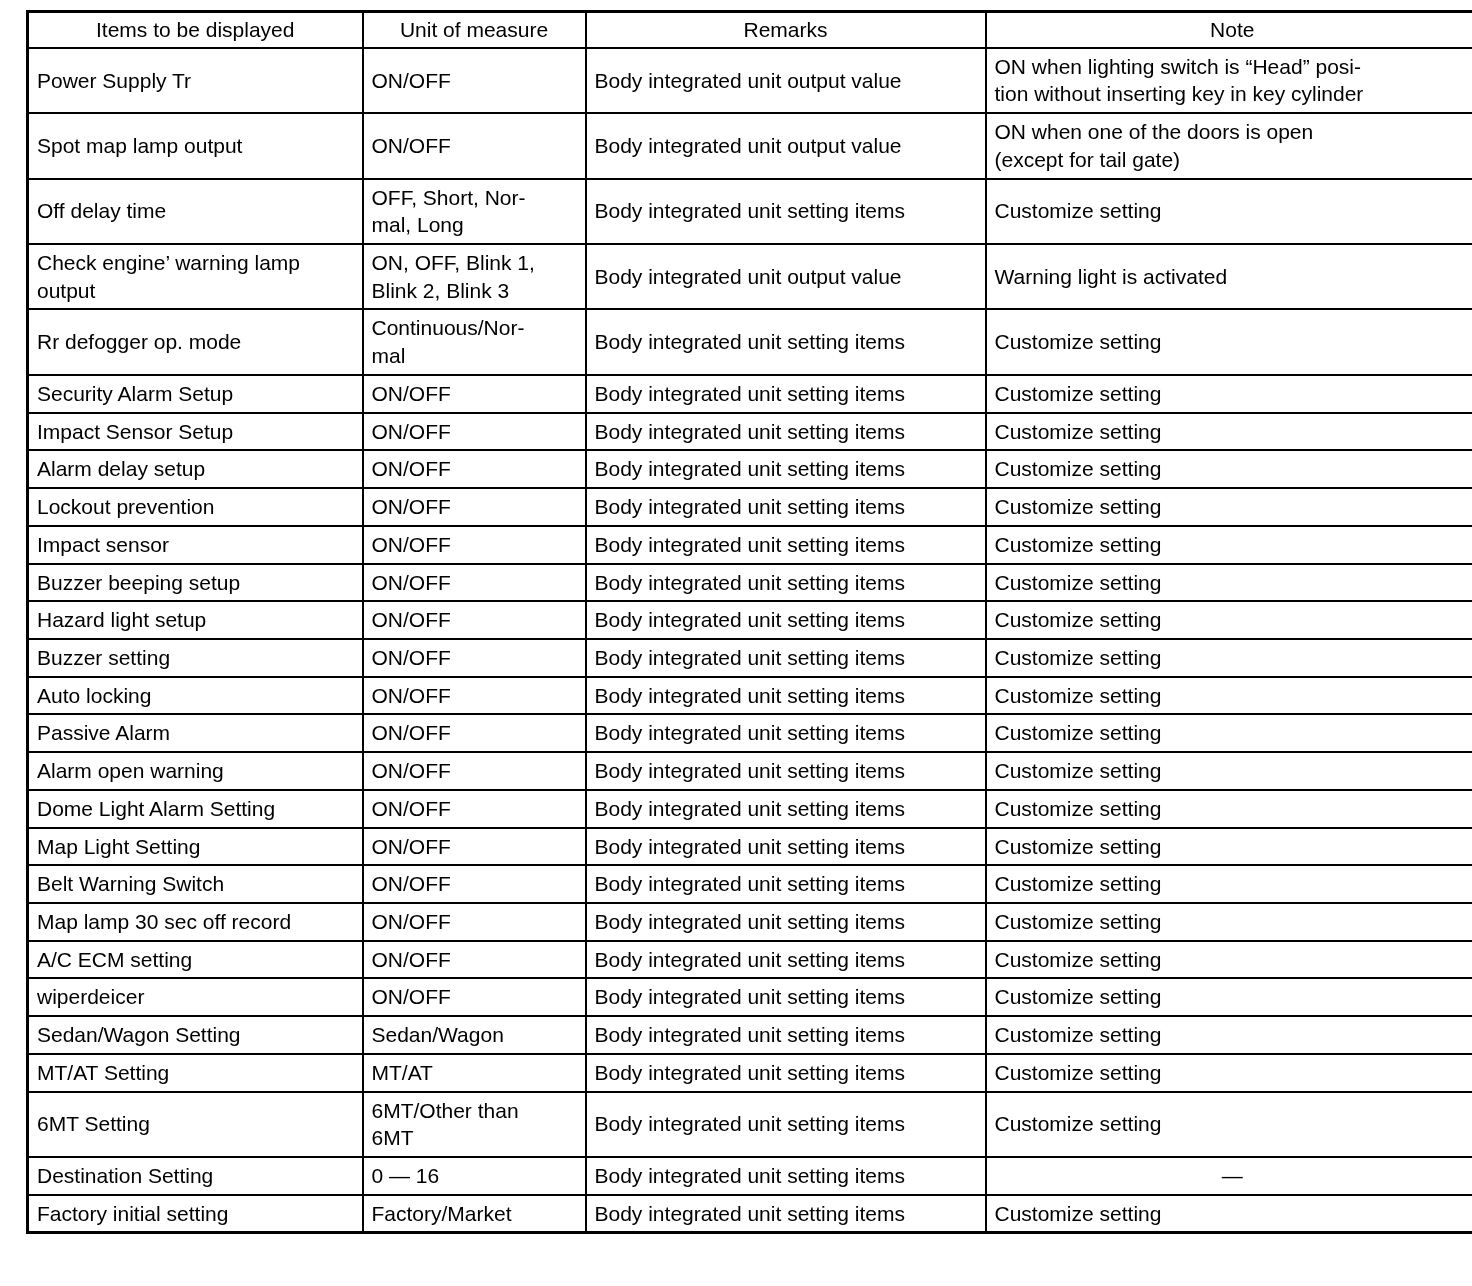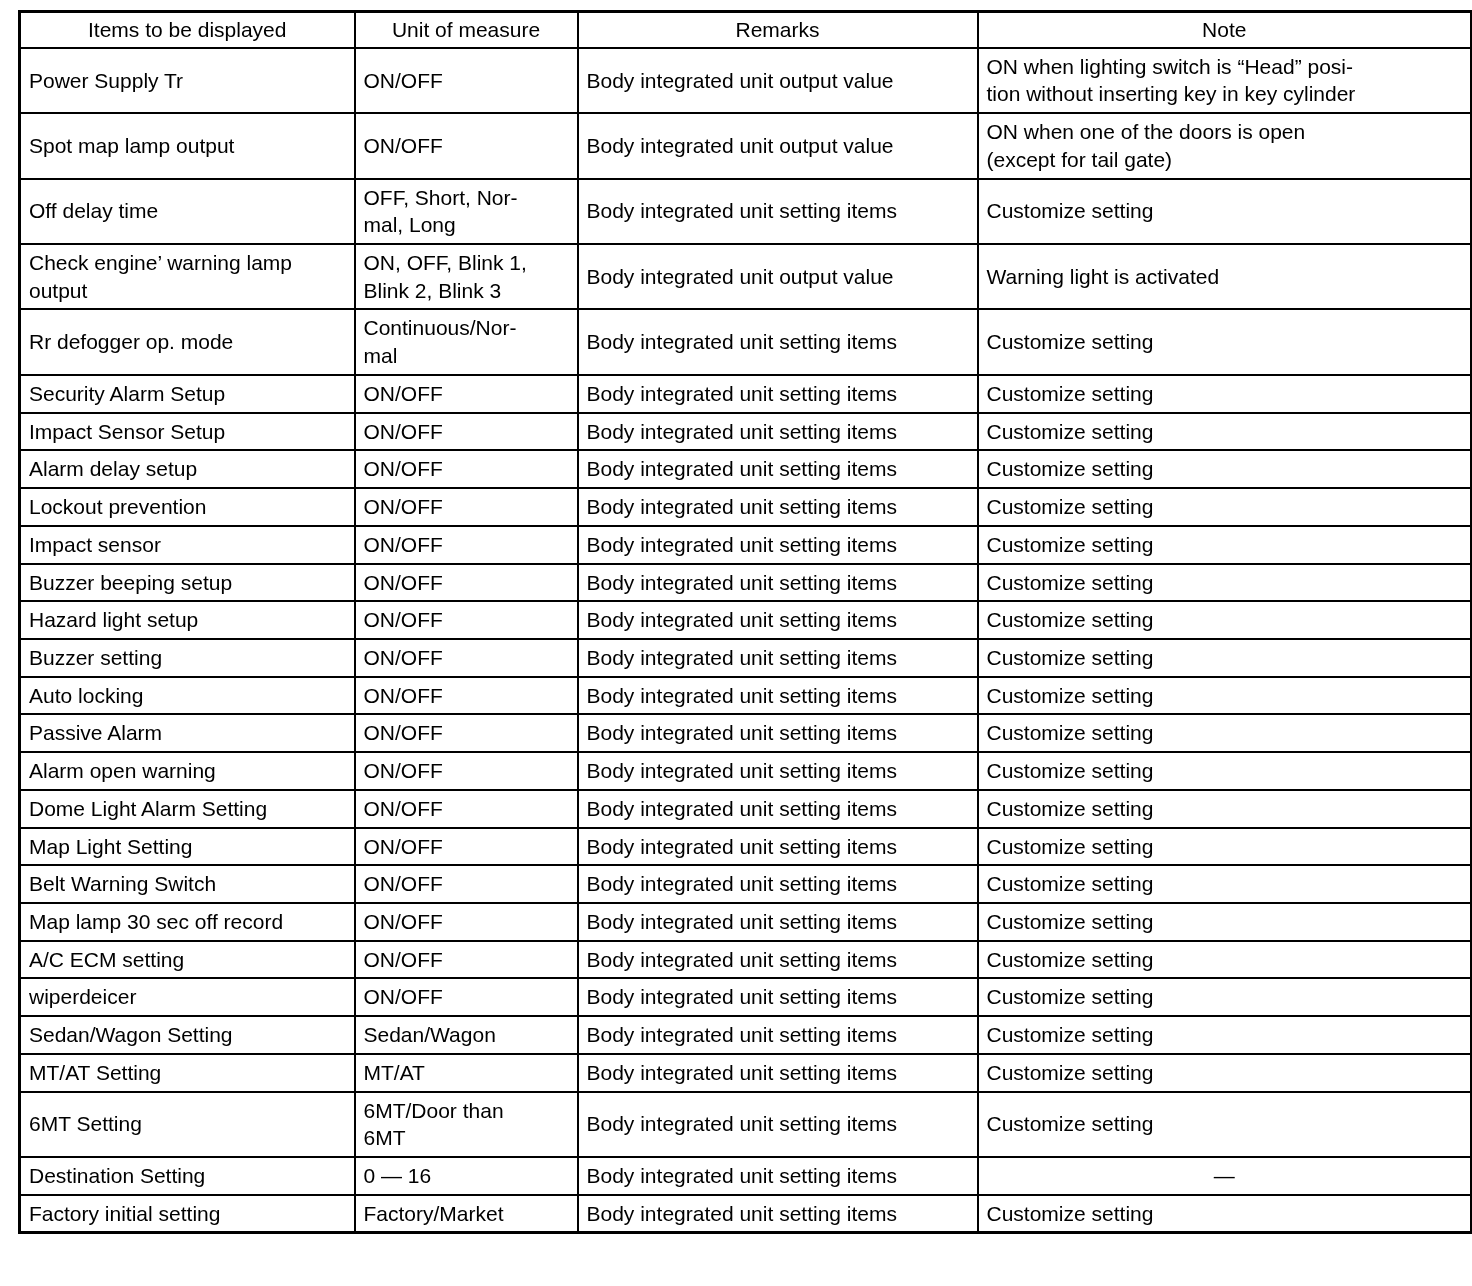--- a/index.html
+++ b/index.html
@@ -5,21 +5,21 @@
   html, body {
     margin: 0;
     padding: 0;
     background: #ffffff;
     color: #000000;
     font-family: "Liberation Sans", "DejaVu Sans", sans-serif;
   }
   .page {
     width: 1472px;
     box-sizing: border-box;
-    padding: 10px 10px 6px 18px;
+    padding: 10px 10px 6px 26px;
   }
   table.data-table {
     width: 1452px;
     border-collapse: collapse;
     table-layout: fixed;
     border: 3px solid #000000;
     font-size: 21px;
   }
   table.data-table th,
   table.data-table td {
@@ -216,21 +216,21 @@
           <td class="col-note">Customize setting</td>
         </tr>
         <tr>
           <td class="col-item">MT/AT Setting</td>
           <td class="col-unit">MT/AT</td>
           <td class="col-remarks">Body integrated unit setting items</td>
           <td class="col-note">Customize setting</td>
         </tr>
         <tr>
           <td class="col-item">6MT Setting</td>
-          <td class="col-unit">6MT/Door than
+          <td class="col-unit">6MT/Other than
 6MT</td>
           <td class="col-remarks">Body integrated unit setting items</td>
           <td class="col-note">Customize setting</td>
         </tr>
         <tr>
           <td class="col-item">Destination Setting</td>
           <td class="col-unit">0 — 16</td>
           <td class="col-remarks">Body integrated unit setting items</td>
           <td class="col-note center-note">—</td>
         </tr>

